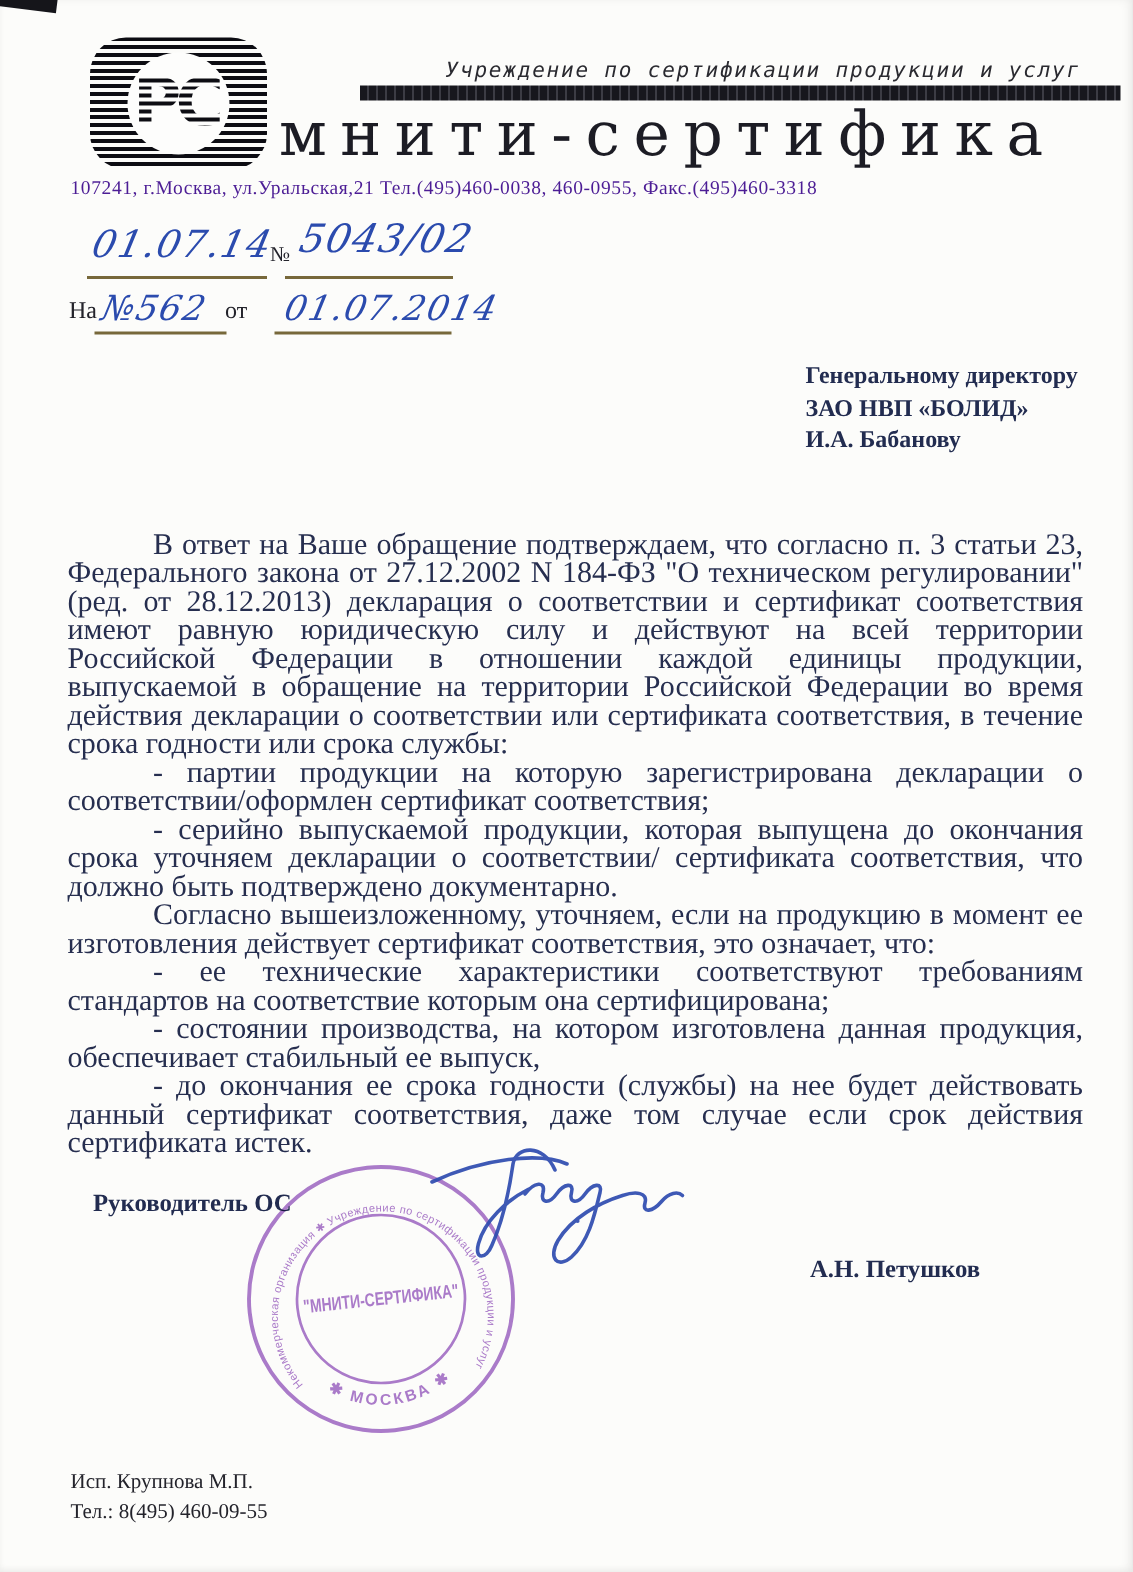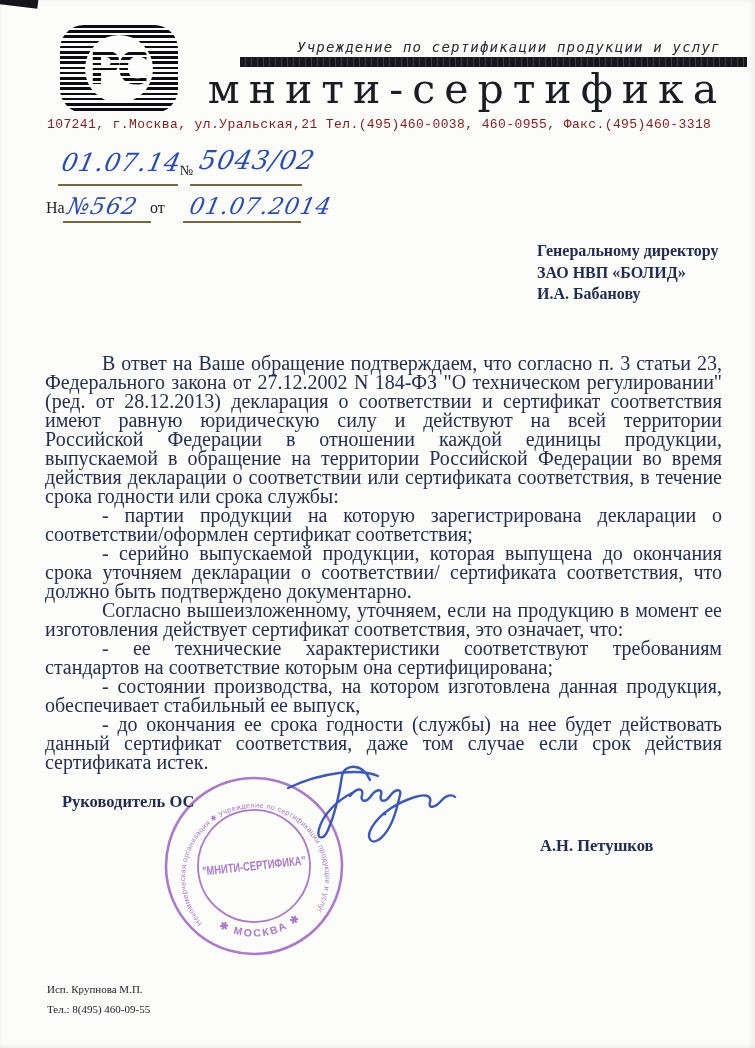--- a/index.html
+++ b/index.html
@@ -33,25 +33,25 @@
     font-family:"DejaVu Sans Mono", monospace;font-style:italic;font-size:14px;
     letter-spacing:1.2px;color:#2a2a30;white-space:nowrap;
   }
   .head-bar{
     position:absolute;left:240px;top:57px;width:507px;height:10px;
     background:repeating-linear-gradient(90deg,#17171d 0 5px,#3c3c44 5px 6px);
   }
   .org-name{
     position:absolute;left:186px;top:66px;width:562px;
     font-family:"DejaVu Serif", serif;font-size:41px;line-height:46px;
-    letter-spacing:9px;color:#1c1c24;white-space:nowrap;font-weight:normal;text-align:center;
+    letter-spacing:9px;color:#1c1c24;white-space:nowrap;font-weight:normal;
   }
   .address-line{
     position:absolute;left:47px;top:117px;
-    font-family:Liberation Mono, monospace;font-size:13px;letter-spacing:.4px;color:#7f1d1d;
+    font-family:Liberation Serif, serif;font-size:13px;letter-spacing:.4px;color:#4c1d95;
     white-space:nowrap;
   }
 
   
   .hand{
     font-family:"DejaVu Serif", serif;font-style:italic;color:#2b4bae;
     transform:skewX(-12deg);letter-spacing:1px;white-space:nowrap;
   }
   .ref-line{position:absolute;}
   .ref-underline{position:absolute;height:2px;background:#77683a;}
@@ -70,21 +70,21 @@
   }
   .body-text p{margin:0;text-indent:57px;}
 
   
   .sig-title{position:absolute;left:62px;top:792px;font-size:16.5px;font-weight:bold;color:#222c50;text-align:right;}
   .sig-name{position:absolute;left:540px;top:792px;font-size:16.5px;font-weight:bold;color:#222c50;margin-top:44px;}
   .stamp-box{position:absolute;left:158px;top:770px;width:192px;height:192px;transform:rotate(-6deg);opacity:.82;mix-blend-mode:multiply;}
   .sig-scribble{position:absolute;left:282px;top:750px;width:190px;height:95px;}
 
   
-  .footer{position:absolute;left:47px;top:979px;font-size:11px;line-height:20px;color:#23232b;}
+  .footer{position:absolute;left:47px;top:979px;font-size:14px;line-height:20px;color:#23232b;}
 </style>
 </head>
 <body>
 
 <div class="page">
 
   <div class="corner-artifact"></div>
 
   <div class="logo">
     <div class="logo-circle">

